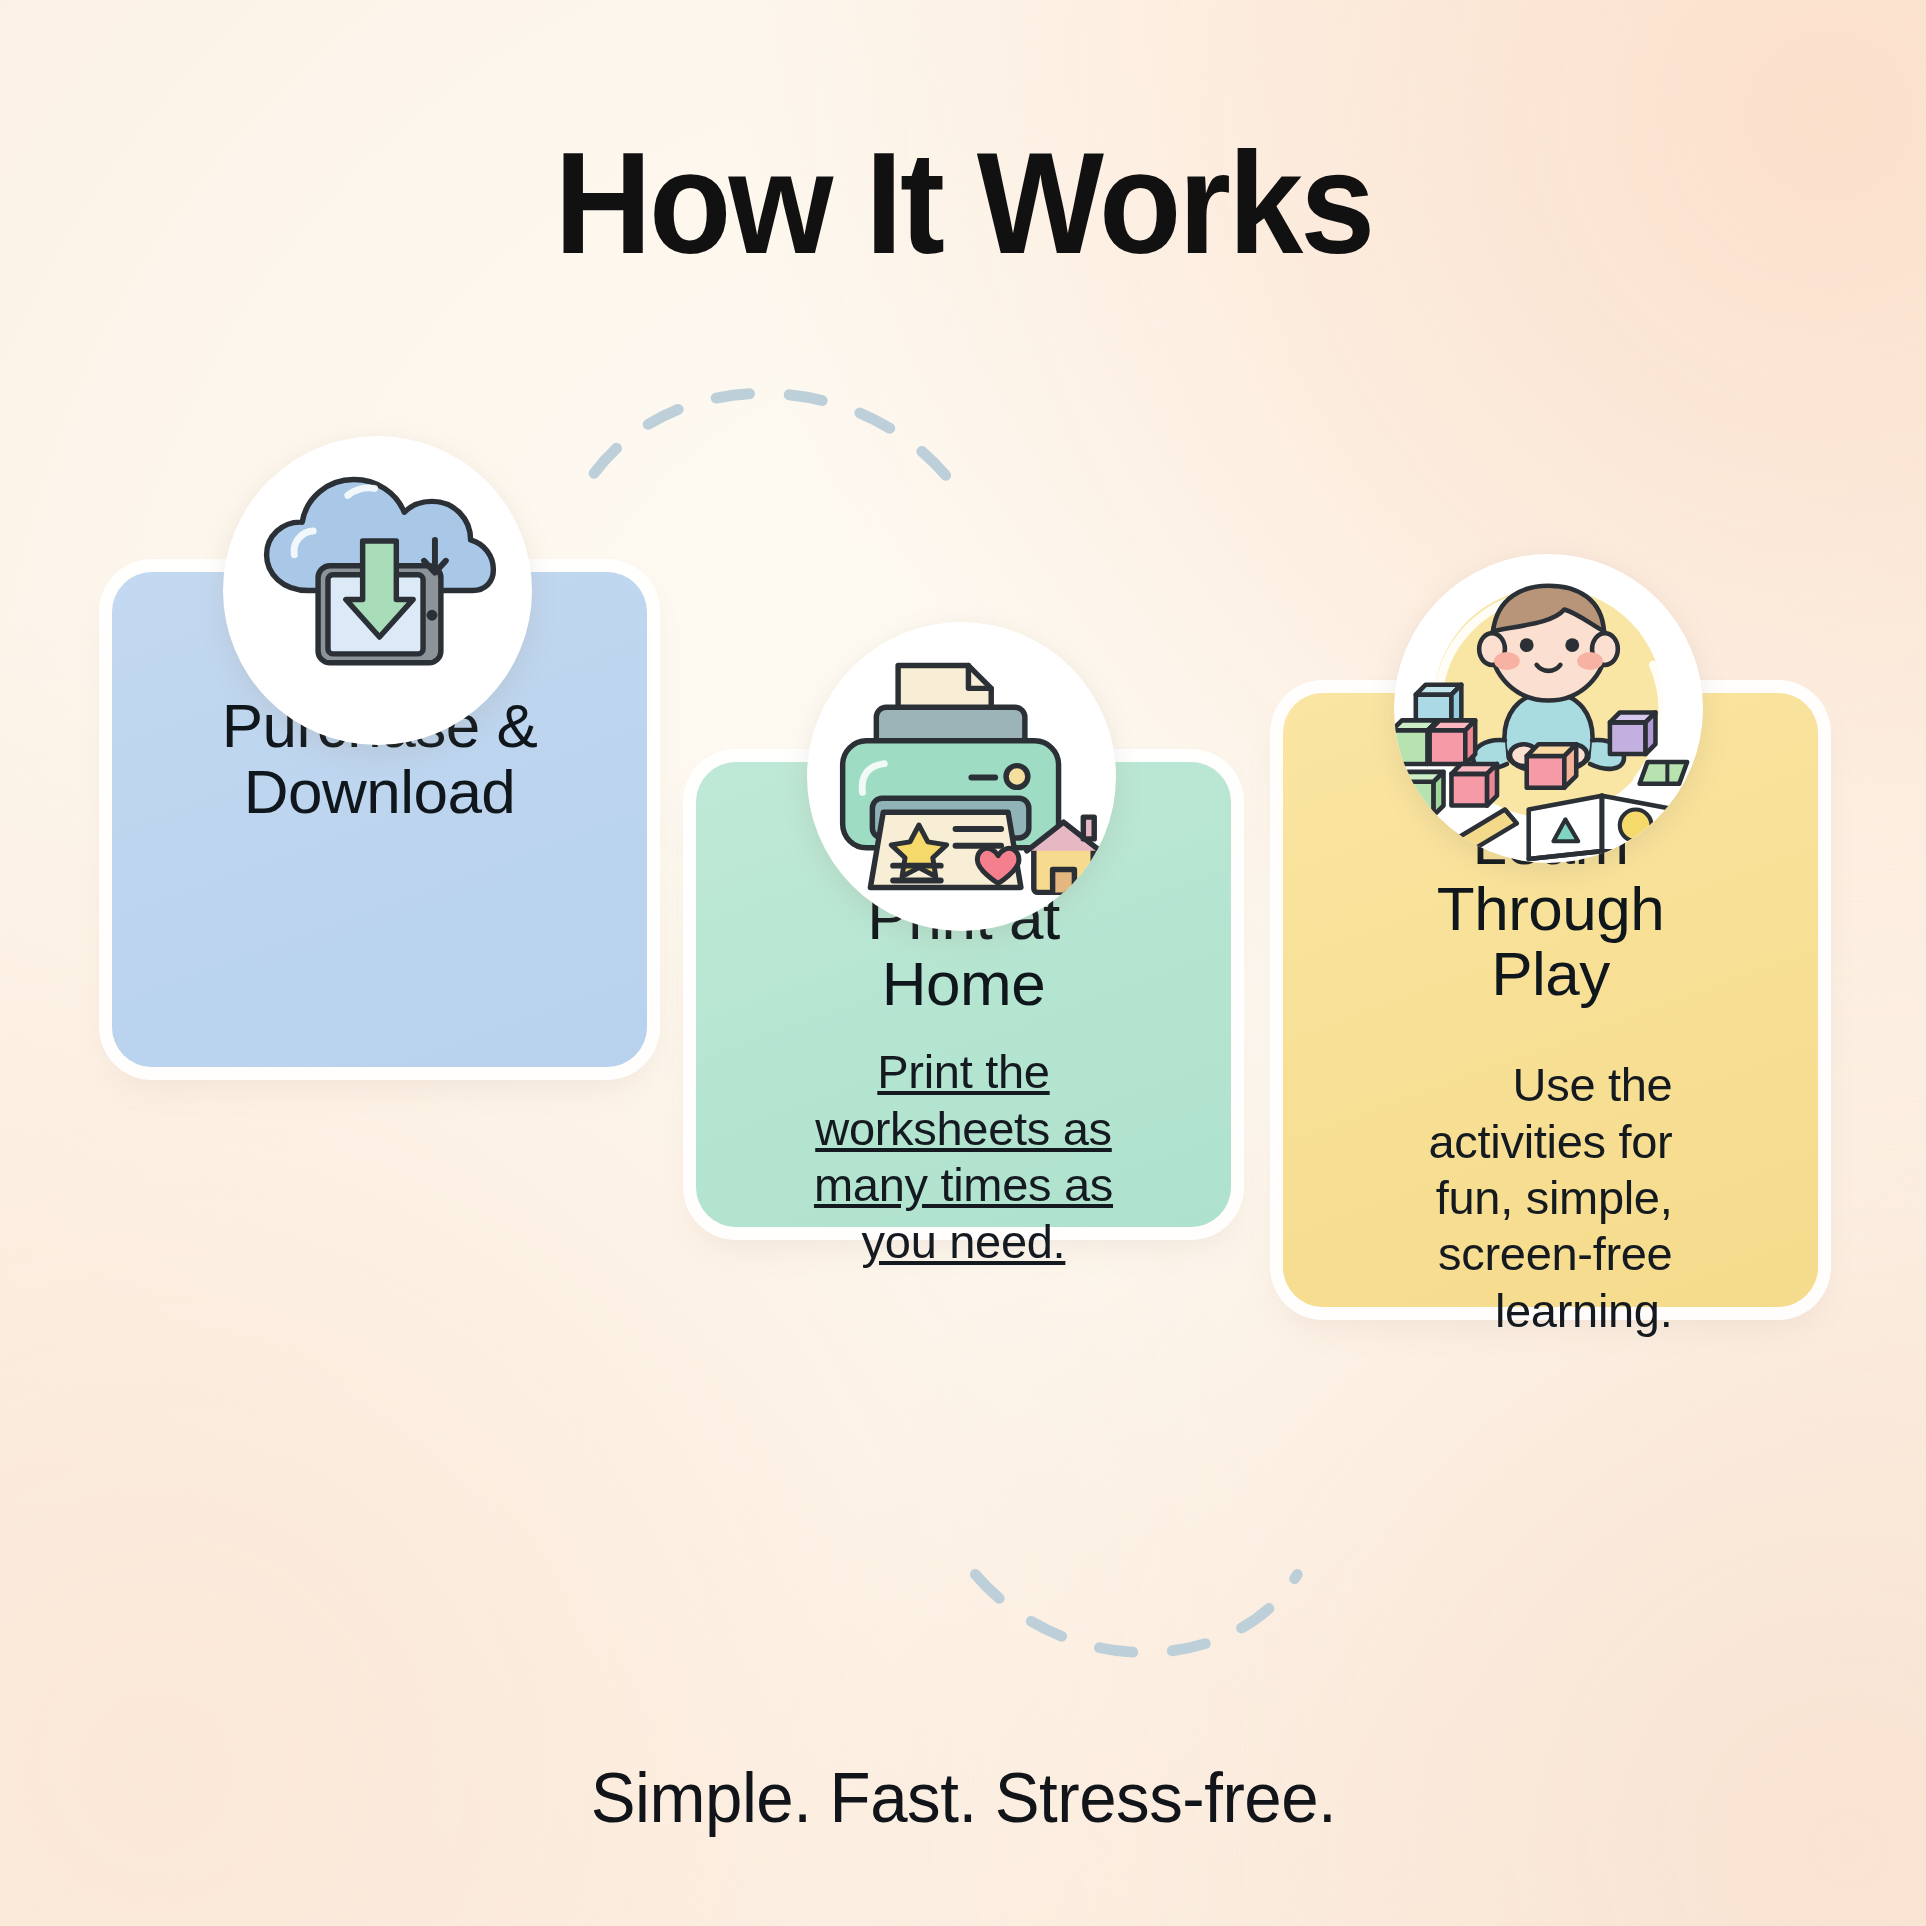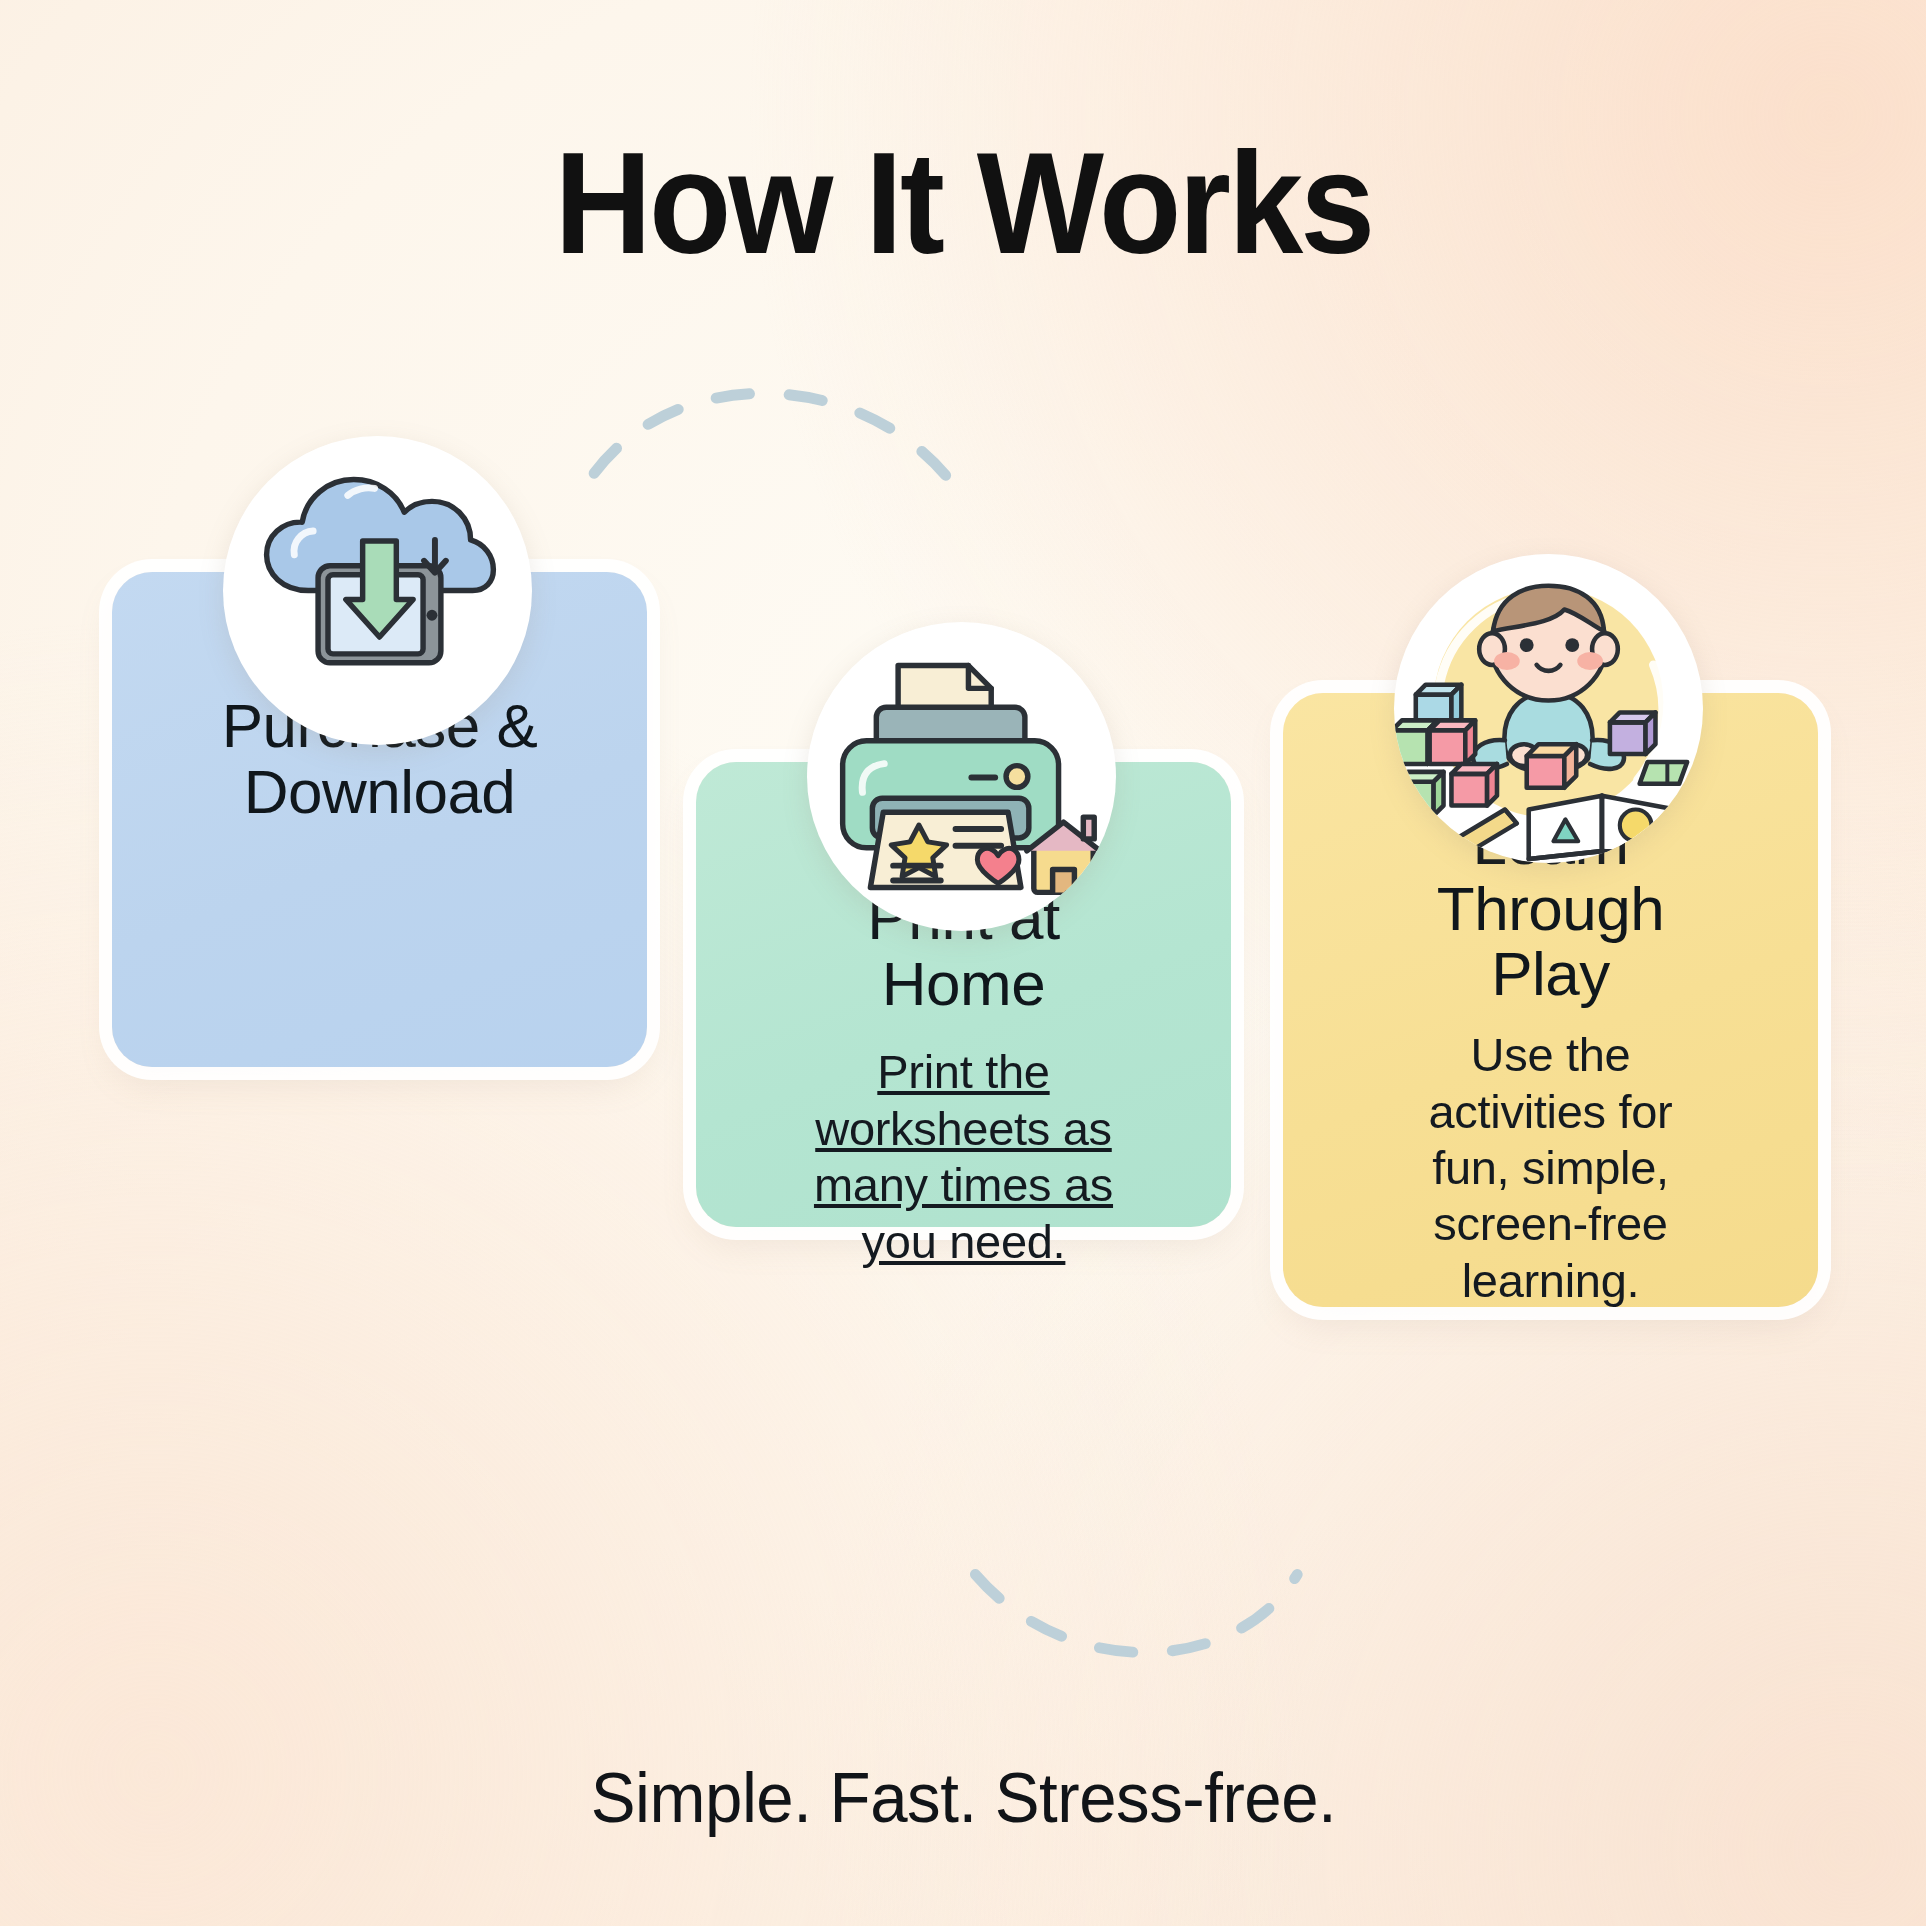--- a/index.html
+++ b/index.html
@@ -55,21 +55,21 @@
     color:#141a20;text-align:center;
     padding:0 22px;
     letter-spacing:-0.3px;
     white-space:pre-line;
   }
   .card-1 .card-title{margin-top:121px;}
   .card-1 .card-body{margin-top:36px;}
   .card-2 .card-title{margin-top:123px;}
   .card-2 .card-body{margin-top:28px;text-decoration:underline;}
   .card-3 .card-title{margin-top:117px;}
-  .card-3 .card-body{margin-top:20px;}
+  .card-3 .card-body{margin-top:50px;text-align:right;}
 
   
   .badge{
     position:absolute;
     width:309px;height:309px;border-radius:50%;
     background:#ffffff;
     box-shadow:0 8px 26px rgba(150,130,110,.17);
     display:flex;align-items:center;justify-content:center;
     overflow:hidden;
   }

